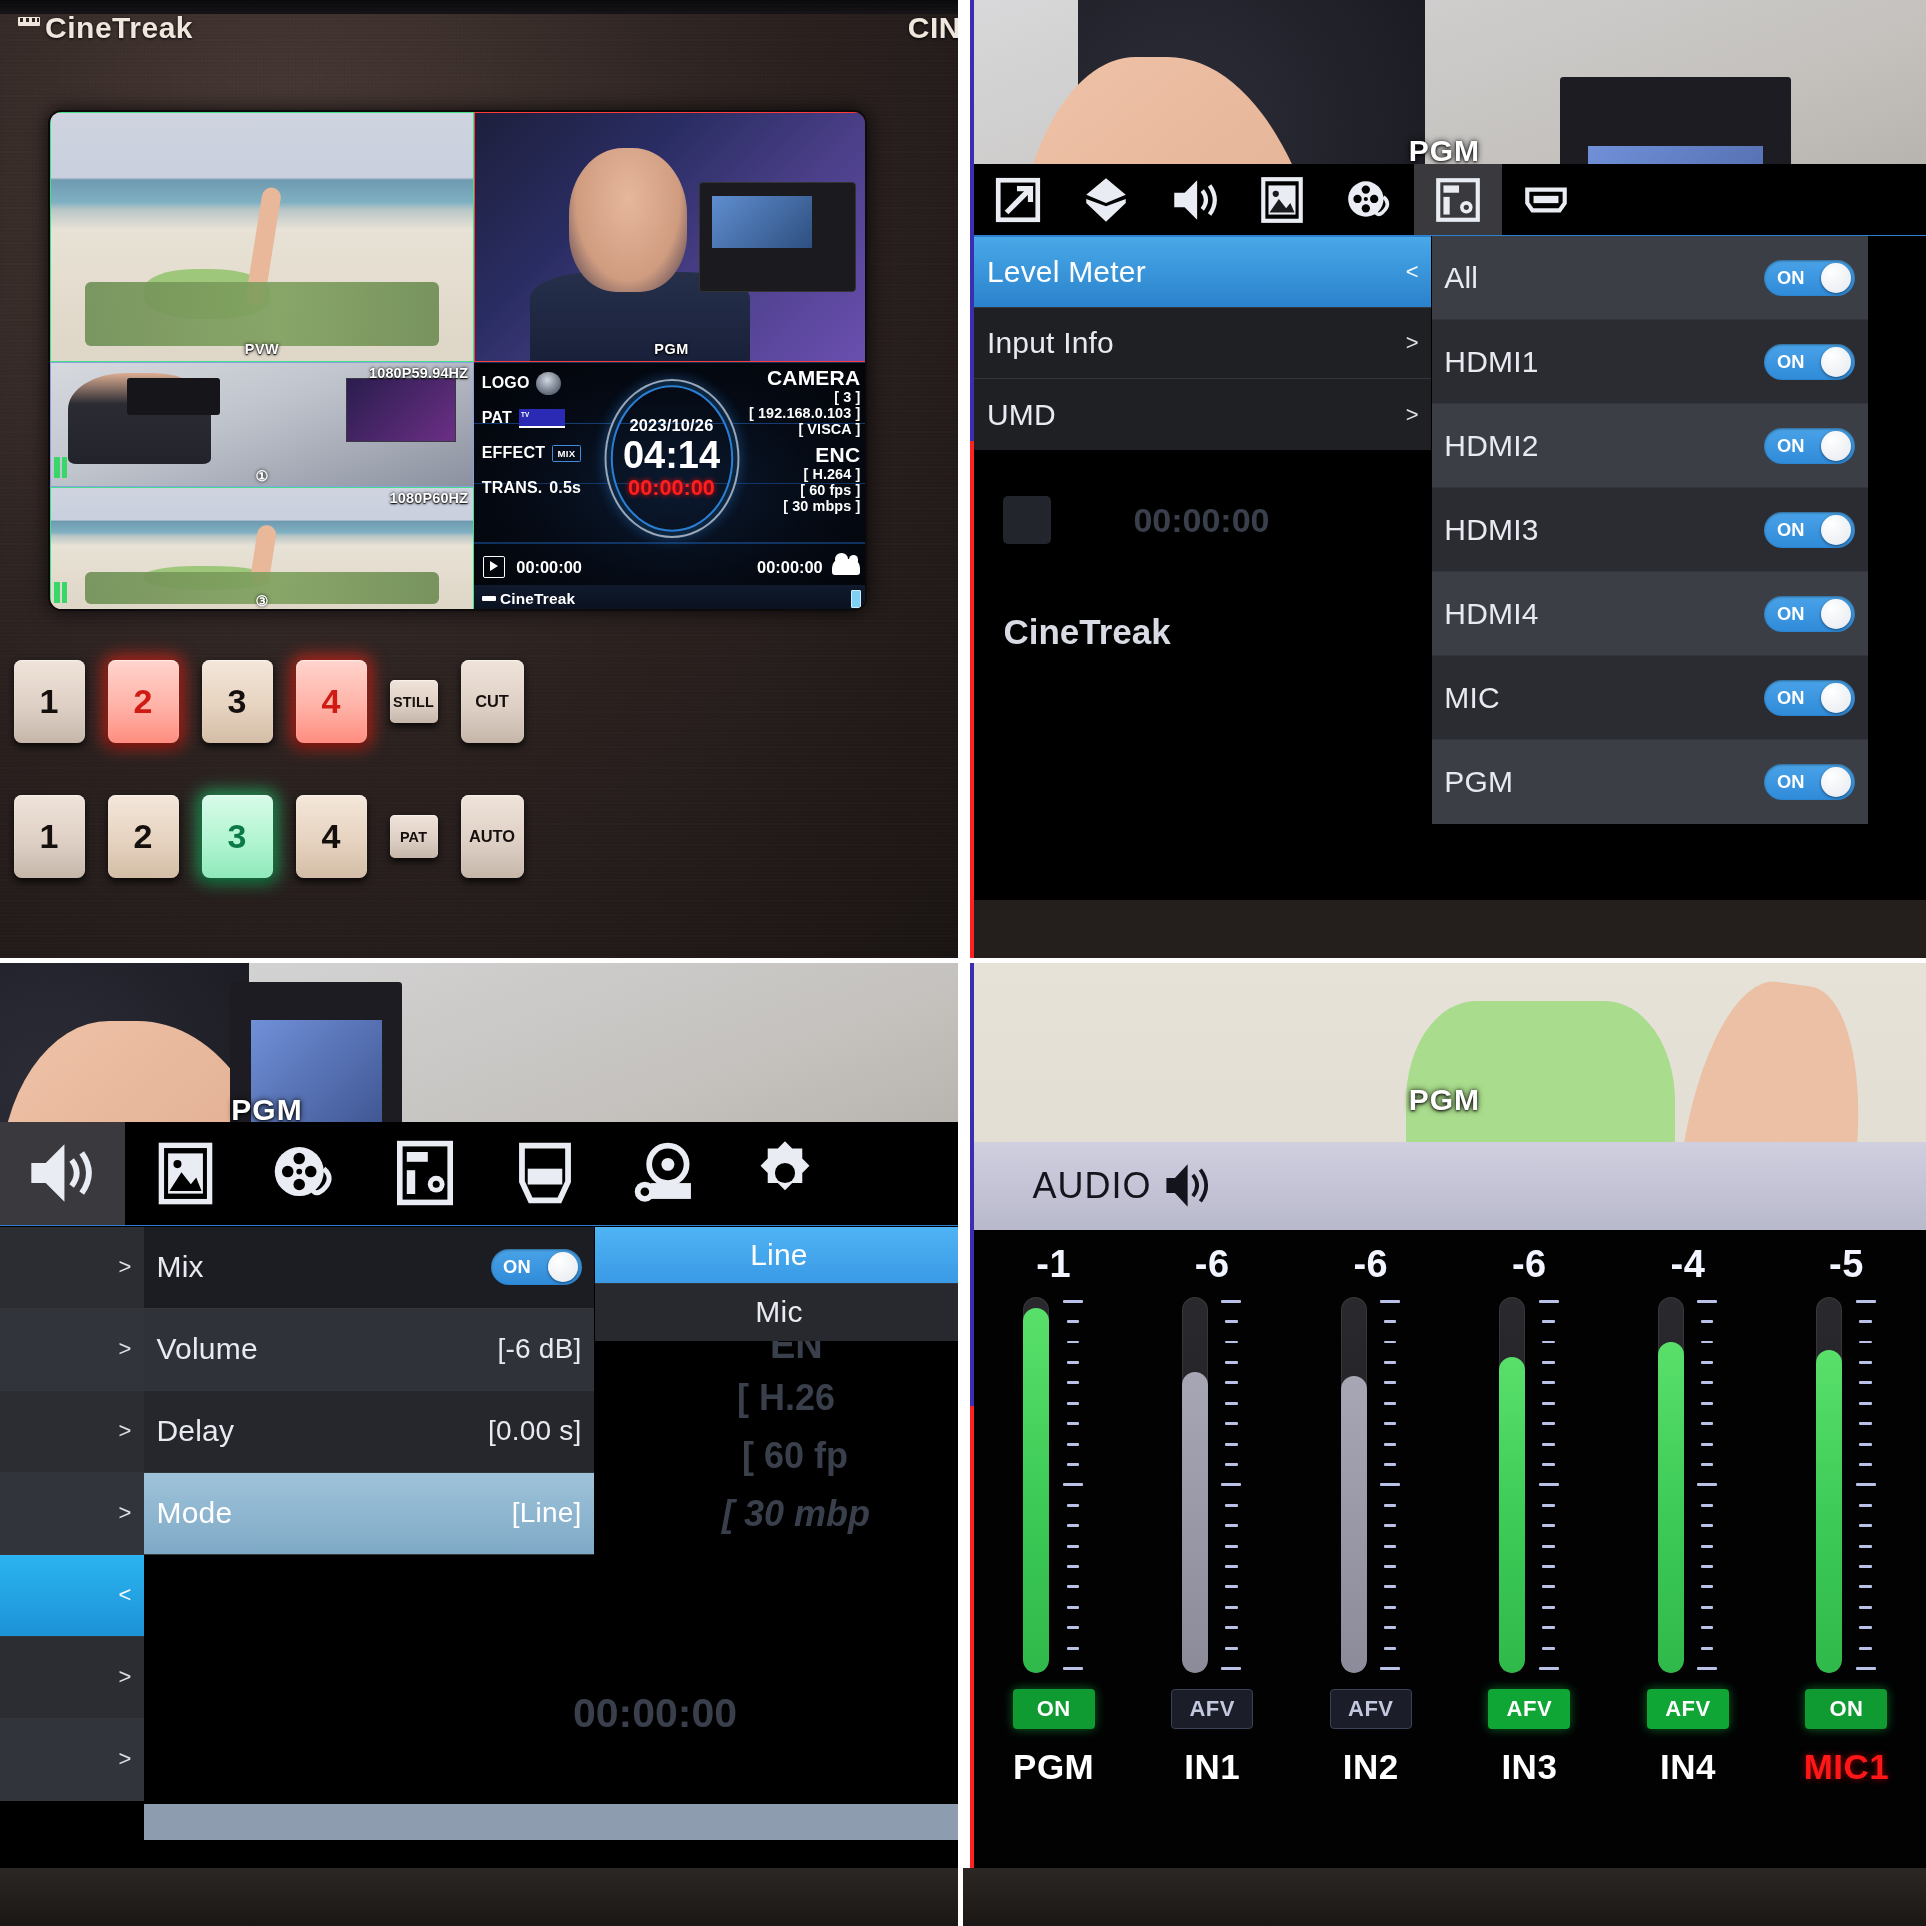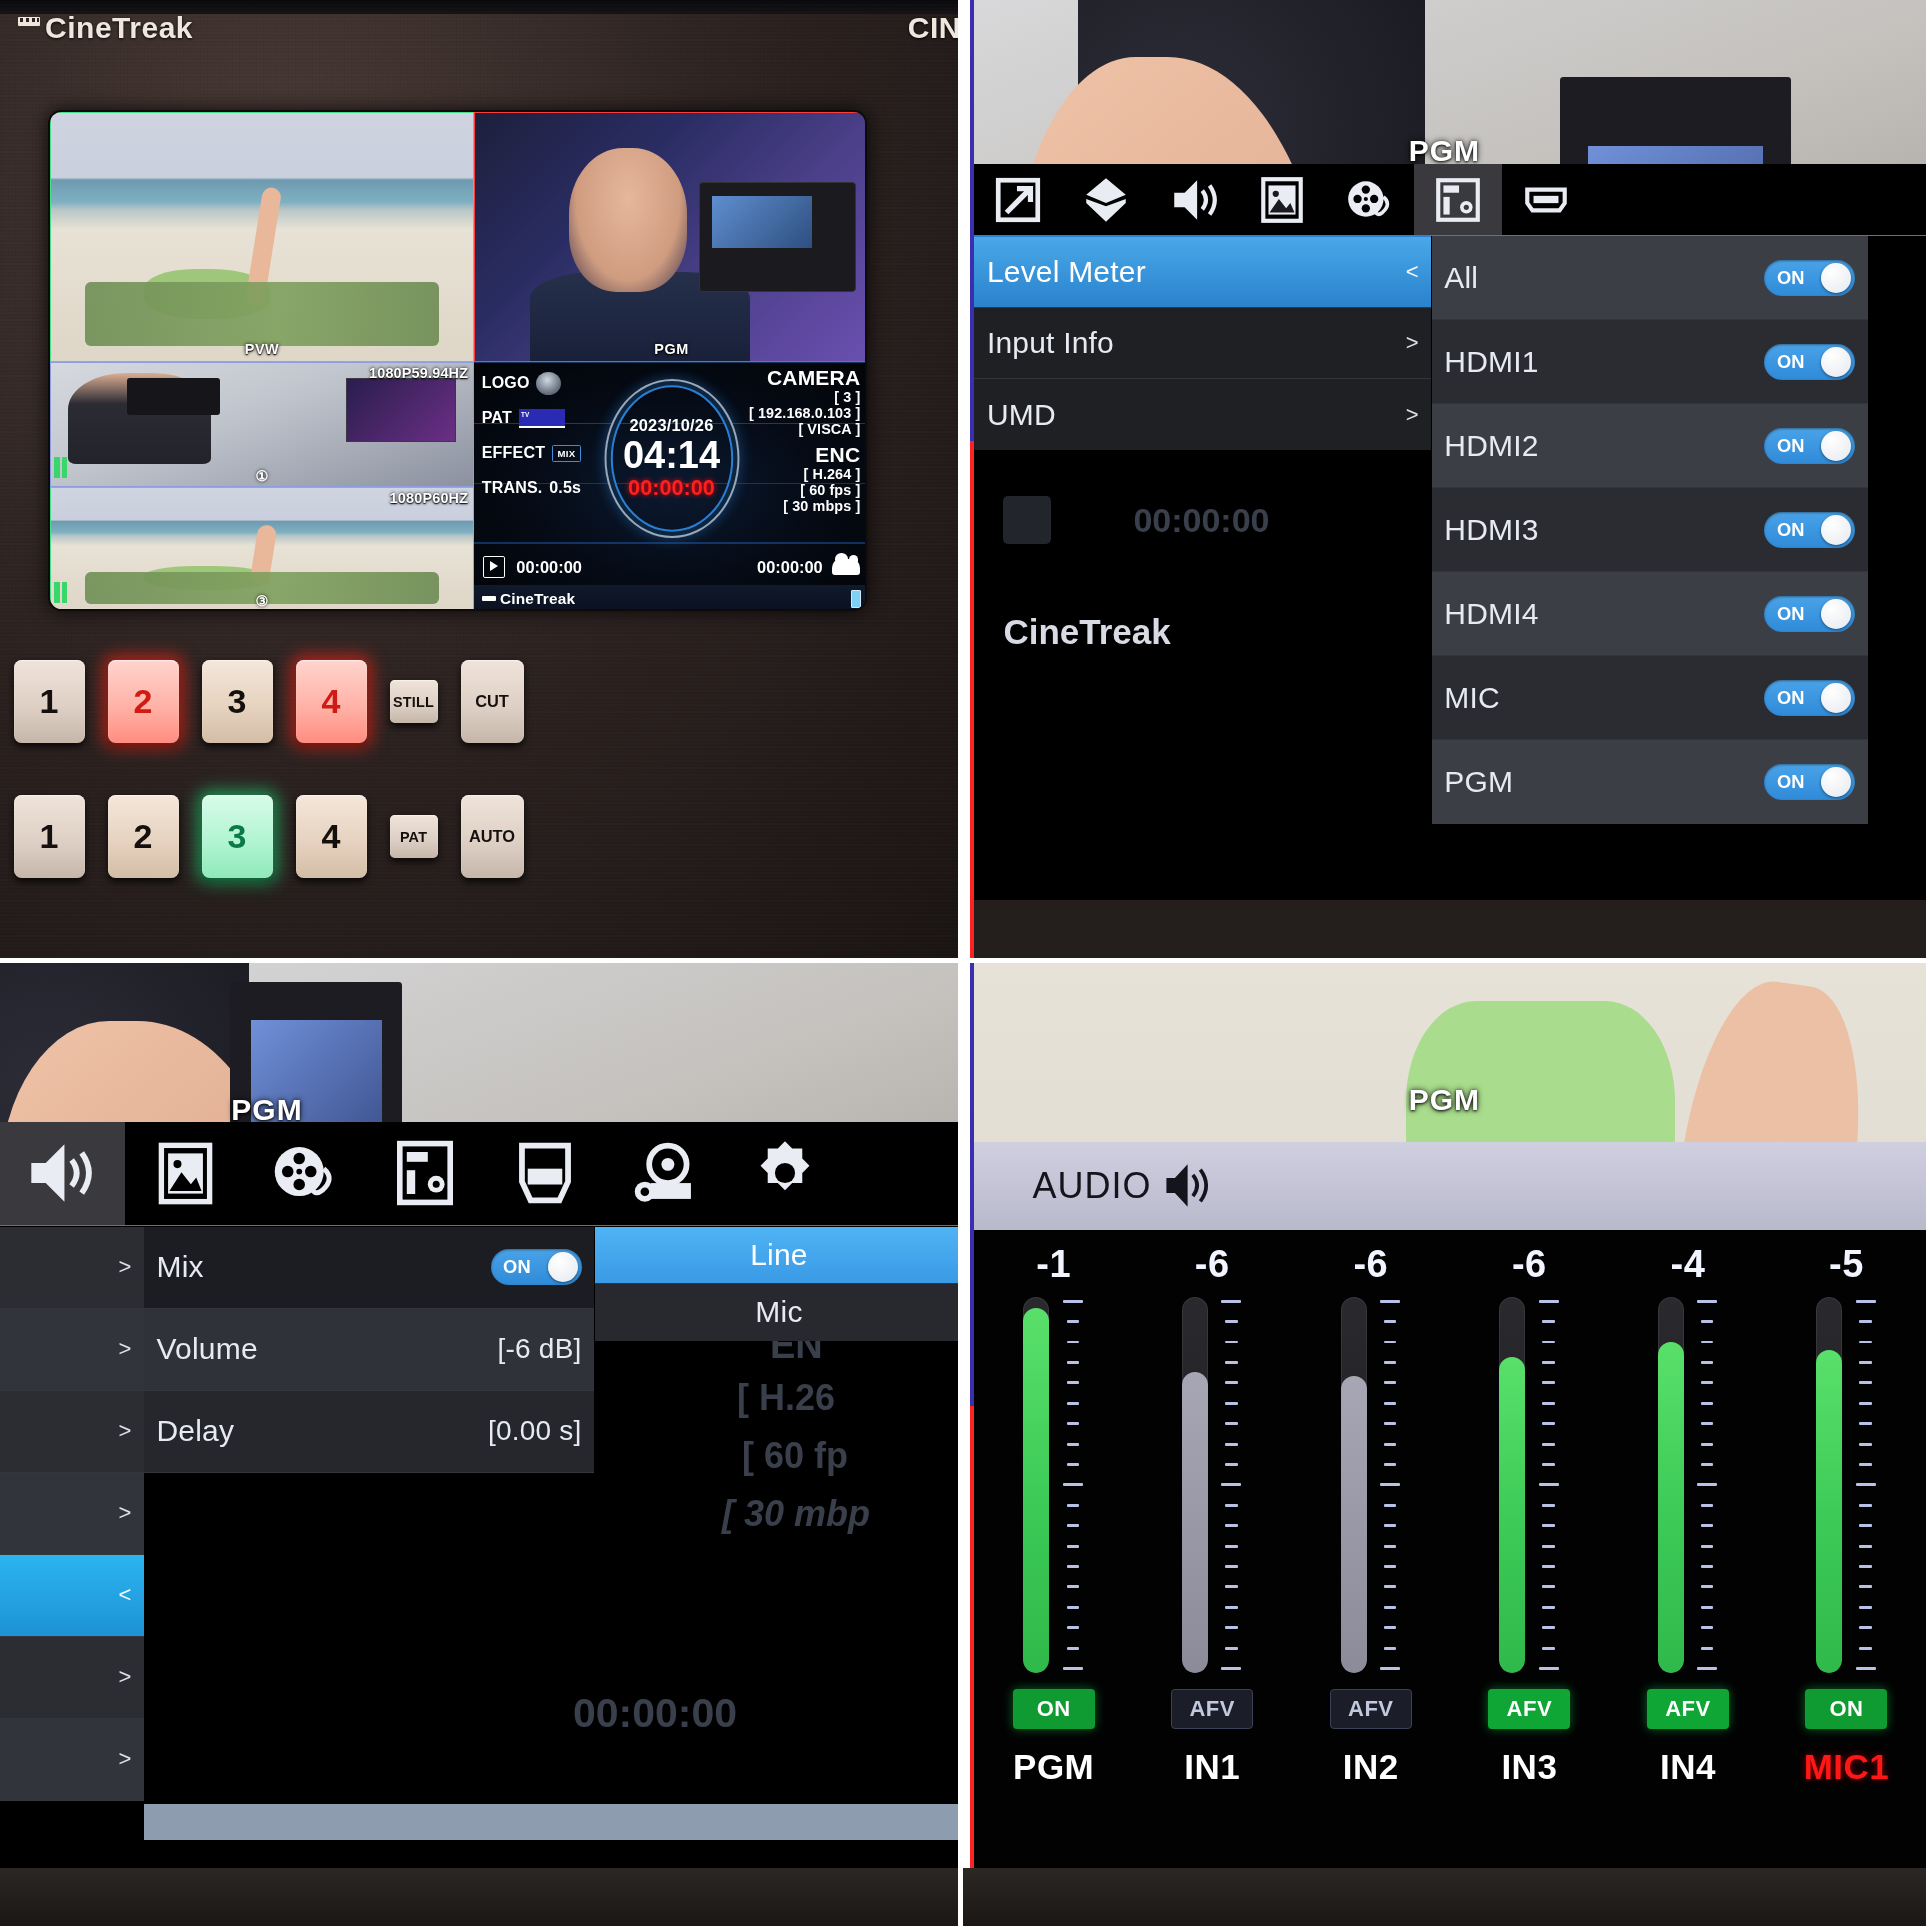--- a/index.html
+++ b/index.html
@@ -865,20 +865,24 @@
         </span>
       </div>
       <div class="mrow" style="height:82px; background:#303239;">
         <span>Volume</span>
         <span class="val">[-6 dB]</span>
       </div>
       <div class="mrow" style="height:82px; background:#25272d;">
         <span>Delay</span>
         <span class="val">[0.00 s]</span>
       </div>
+      <div class="mrow sel-soft" style="height:82px;">
+        <span>Mode</span>
+        <span class="val">[Line]</span>
+      </div>
     </div>
 
     <div style="position:absolute; left:595px; top:264px; width:368px;">
       <div class="mrow sel" style="height:57px; justify-content:center; background:linear-gradient(180deg,#4fb4f4,#3a9ae6);">
         <span>Line</span>
       </div>
       <div class="mrow" style="height:57px; justify-content:center; background:#27292f; border-bottom:none;">
         <span>Mic</span>
       </div>
     </div>

